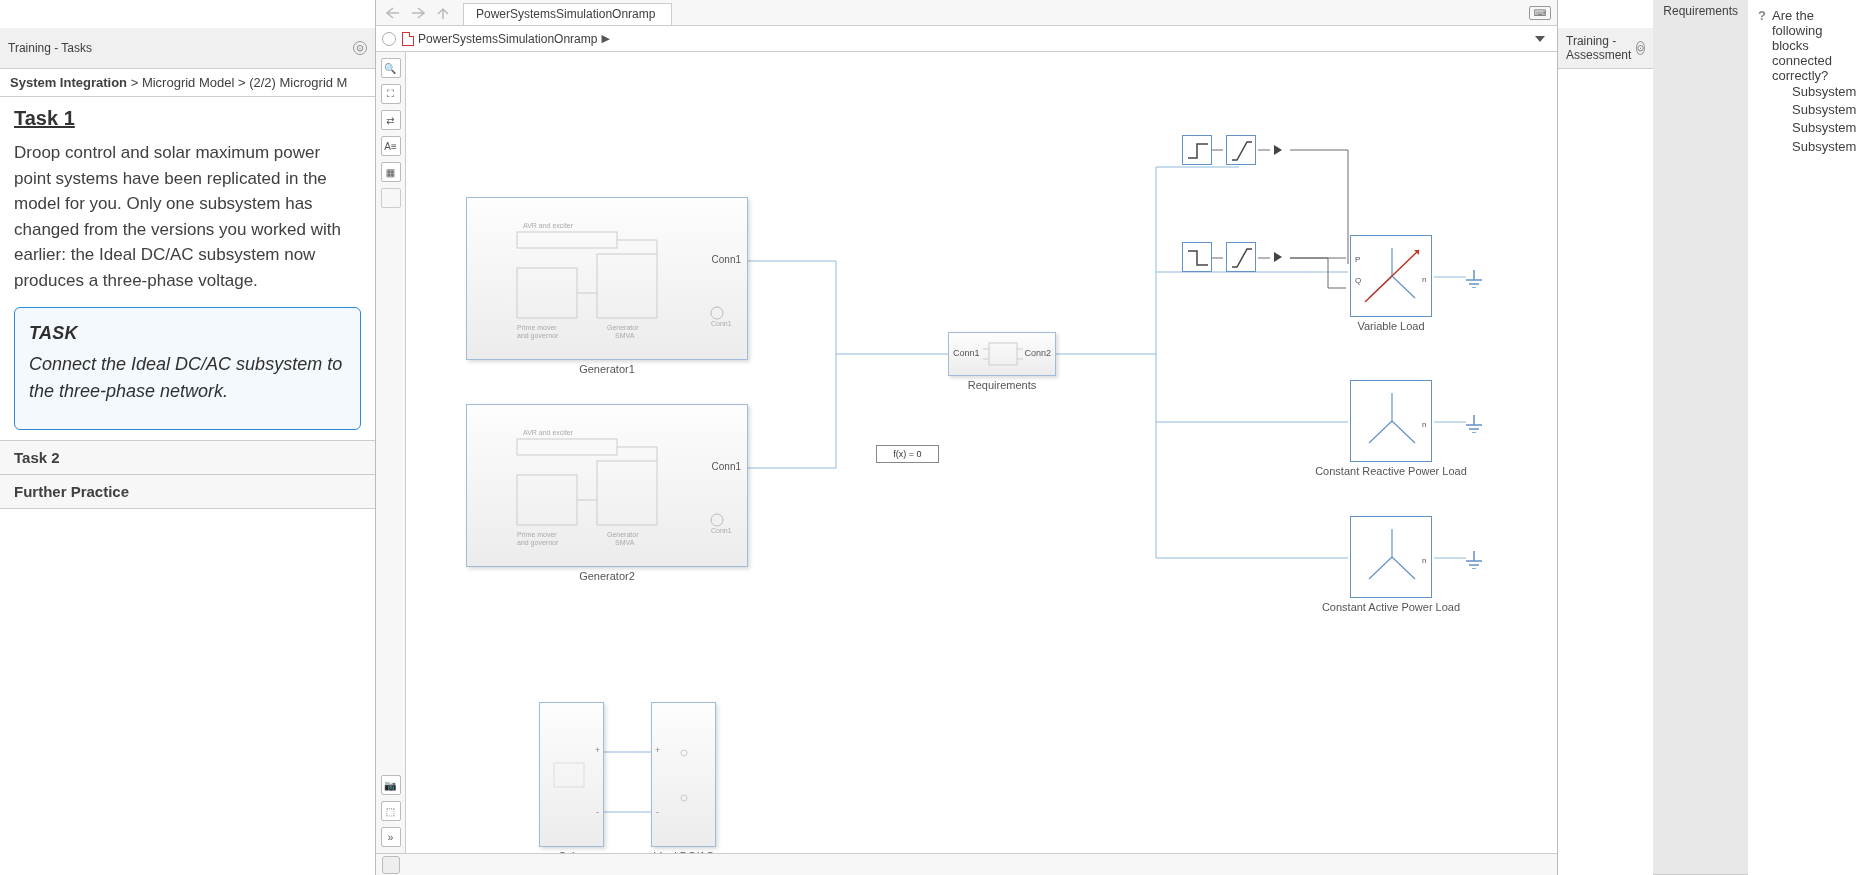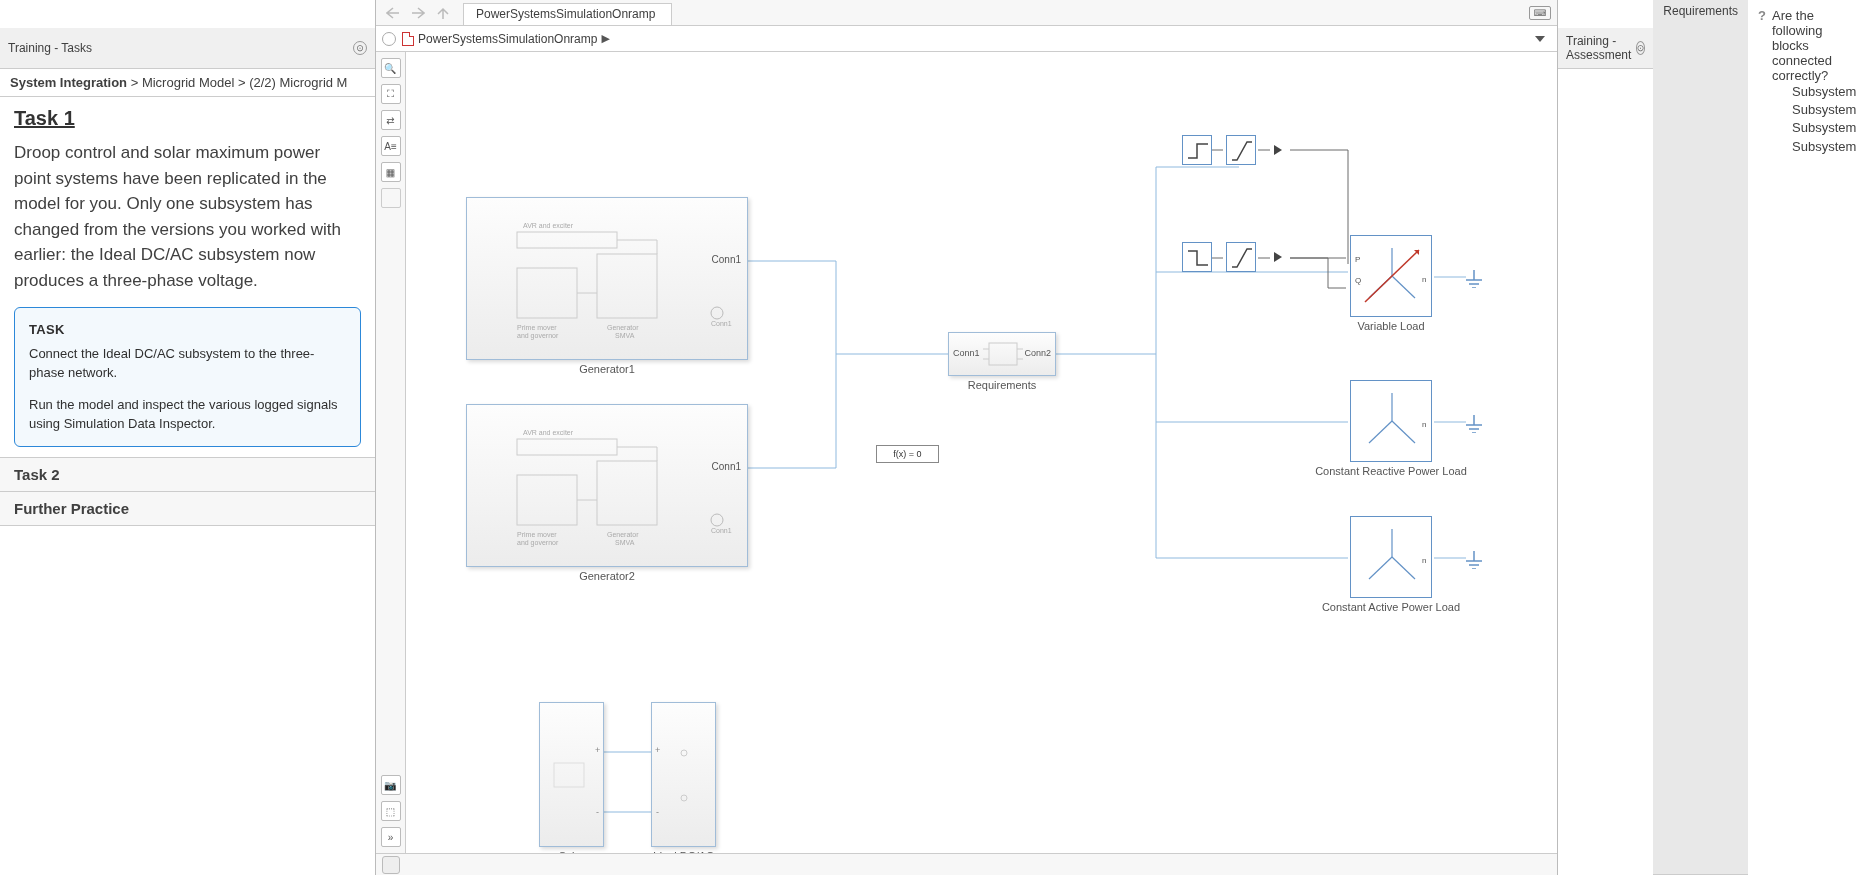--- a/index.html
+++ b/index.html
@@ -47,23 +47,24 @@
 }
 .breadcrumb .bold { font-weight:bold; }
 .task-body { padding: 10px 14px; }
 .task-title { font-size: 20px; font-weight: bold; margin-bottom: 10px; color:#333;text-decoration:underline;}
 .task-desc { font-size: 17px; line-height: 1.5; margin-bottom: 14px; color:#404040;}
 .task-box {
   border: 1px solid #2c88d9;
   border-radius: 6px;
   background: #f3f9fd;
   padding: 12px 14px;
-  font-size: 13px;
+  font-size: 18px;
   line-height: 1.5;
   color:#303030;
+  font-style:italic;
 }
 .task-box-title { font-weight:bold; margin-bottom:4px; letter-spacing:0.3px;}
 .task-actions {
   display:flex; justify-content:space-between; align-items:center;
   padding: 12px 2px 14px 2px;
 }
 .task-actions .links a { color:#0076c0; text-decoration:none; cursor:pointer; font-size:13px;}
 .task-actions .links span.sep { color:#666; margin:0 3px;}
 .submit-btn {
   background:#0d5ba8; color:#fff; border:none; border-radius:4px;
@@ -217,21 +218,20 @@
     <span> &gt; </span>
     <span>(2/2) Microgrid M</span>
   </div>
   <div class="task-body">
     <div class="task-title">Task 1</div>
     <div class="task-desc">Droop control and solar maximum power point systems have been replicated in the model for you. Only one subsystem has changed from the versions you worked with earlier: the Ideal DC/AC subsystem now produces a three-phase voltage.</div>
     <div class="task-box">
       <div class="task-box-title">TASK</div>
       <div>Connect the Ideal DC/AC subsystem to the three-phase network.</div>
       <div style="height:12px"></div>
-      <div>Run the model and inspect the various logged signals using Simulation Data Inspector.</div>
     </div>
   </div>
   <div class="section-hdr">Task 2</div>
   <div class="section-hdr" style="border-top:none">Further Practice</div>
 </div>
 
 <div class="center-panel">
   <div class="nav-bar">
     <div class="nav-icon-btn">
         <svg width="14" height="12">

